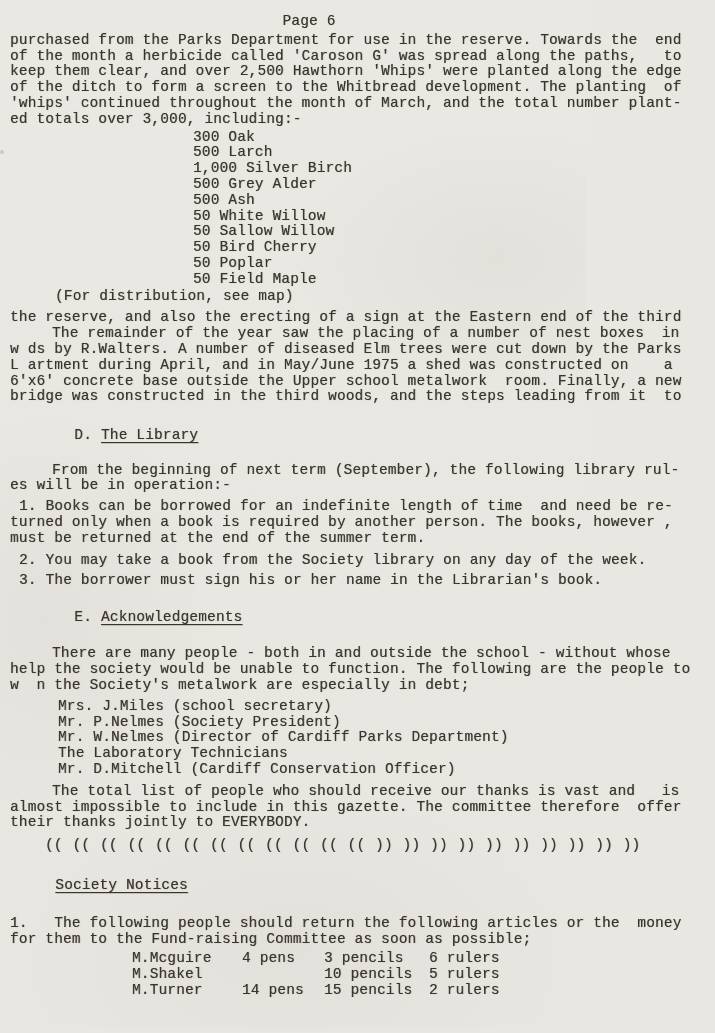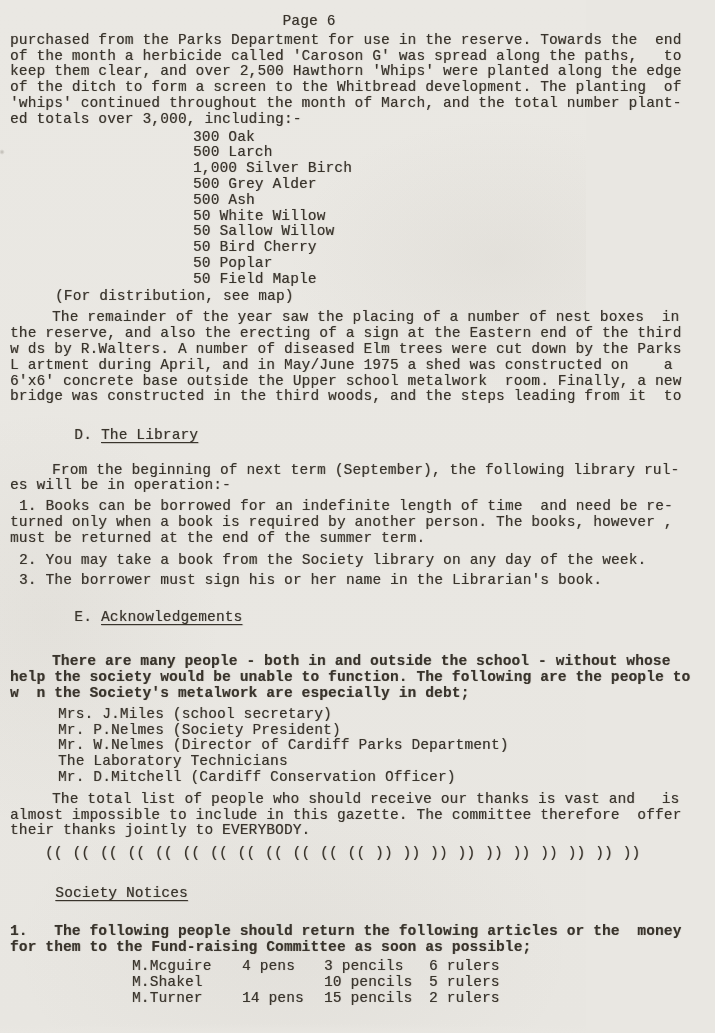--- a/index.html
+++ b/index.html
@@ -43,26 +43,26 @@
 
   .blk-tree   { margin-top:2px; }
   .blk-note   { margin-top:1px; }
   .blk-rem    { margin-top:6px; }
   .blk-dhead  { margin-top:7px; }
   .blk-lib    { margin-top:3px; }
   .blk-rule1  { margin-top:5px; }
   .blk-rule2  { margin-top:6px; }
   .blk-rule3  { margin-top:5px; }
   .blk-ehead  { margin-top:5px; }
-  .blk-ack    { margin-top:13px;font-weight:bold; }
+  .blk-ack    { margin-top:5px; }
   .blk-cred   { margin-top:5px; }
   .blk-thanks { margin-top:6px; }
   .blk-brk    { margin-top:7px; }
   .blk-snhead { margin-top:8px; }
-  .blk-n1     { margin-top:7px;font-weight:bold; }
+  .blk-n1     { margin-top:7px; }
   .blk-table  { margin-top:3px; }
   .blk-n2     { margin-top:6px; }
 
   .u-title  { text-decoration:underline; text-decoration-thickness:1.4px; text-underline-offset:3px; }
   .sec-label { margin-right:9px; }
 
   .rtable { margin-left:122px; }
   .trow { display:flex; }
   .tc { white-space:pre; }
   .c-name    { width:110px; }
@@ -94,22 +94,22 @@
     <div class="line ind-tree">50 White Willow</div>
     <div class="line ind-tree">50 Sallow Willow</div>
     <div class="line ind-tree">50 Bird Cherry</div>
     <div class="line ind-tree">50 Poplar</div>
     <div class="line ind-tree">50 Field Maple</div>
   </div>
 
   <div class="line ind-note blk-note">(For distribution, see map)</div>
 
   <div class="blk-rem">
+    <div class="line">the reserve, and also the erecting of a sign at the Eastern end of the third</div>
     <div class="line ind-para">The remainder of the year saw the placing of a number of nest boxes  in</div>
-    <div class="line">the reserve, and also the erecting of a sign at the Eastern end of the third</div>
     <div class="line">w ds by R.Walters. A number of diseased Elm trees were cut down by the Parks</div>
     <div class="line">L artment during April, and in May/June 1975 a shed was constructed on    a</div>
     <div class="line">6'x6' concrete base outside the Upper school metalwork  room. Finally, a new</div>
     <div class="line">bridge was constructed in the third woods, and the steps leading from it  to</div>
   </div>
 
   <div class="line ind-head blk-dhead">
     <span class="sec-label">D.</span><span class="u-title">The Library</span>
   </div>
 

